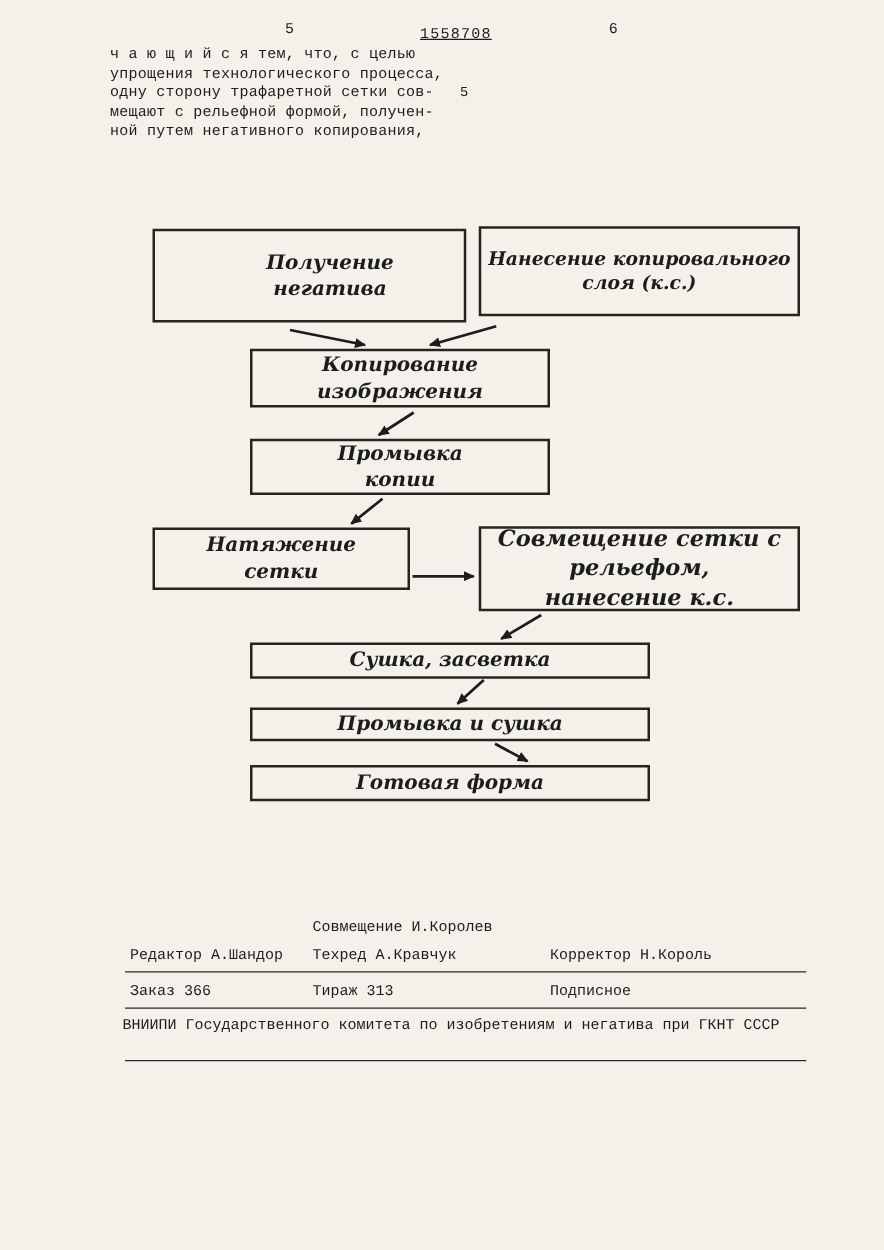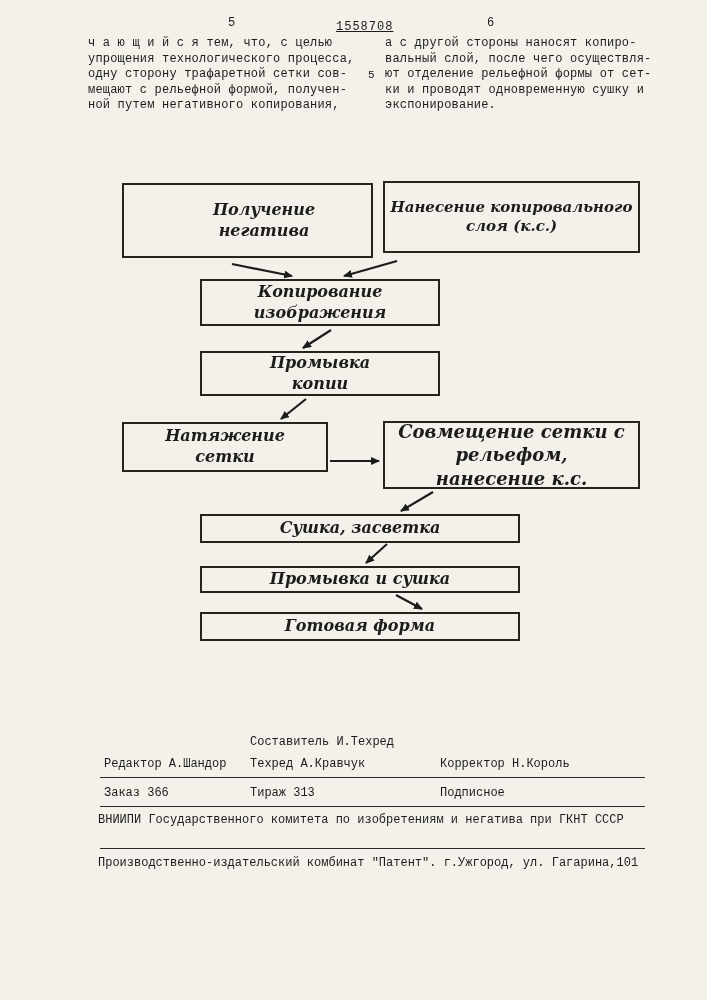--- a/index.html
+++ b/index.html
@@ -71,25 +71,20 @@
 
   <span class="header-num" id="pg-left">5</span>
   <span class="header-num" id="patent">1558708</span>
   <span class="header-num" id="pg-right">6</span>
 
   <div class="col" id="col-left">ч а ю щ и й с я  тем, что, с целью
 упрощения технологического процесса,
 одну сторону трафаретной сетки сов-
 мещают с рельефной формой, получен-
 ной путем негативного копирования,</div>
-  <div class="col" id="col-right">а с другой стороны наносят копиро-
-вальный слой, после чего осуществля-
-ют отделение рельефной формы от сет-
-ки и проводят одновременную сушку и
-экспонирование.</div>
   <span id="margin-num">5</span>
 
   <div class="fc-box" id="b1">Получение
 негатива</div>
   <div class="fc-box" id="b2">Нанесение копировального
 слоя    (к.с.)</div>
   <div class="fc-box" id="b3">Копирование
 изображения</div>
   <div class="fc-box" id="b4">Промывка
 копии</div>
@@ -111,27 +106,26 @@
     <line x1="397" y1="261" x2="344" y2="276" stroke="#1c1c1c" stroke-width="2.2" marker-end="url(#ah)"></line>
     <line x1="331" y1="330" x2="303" y2="348" stroke="#1c1c1c" stroke-width="2.2" marker-end="url(#ah)"></line>
     <line x1="306" y1="399" x2="281" y2="419" stroke="#1c1c1c" stroke-width="2.2" marker-end="url(#ah)"></line>
     <line x1="330" y1="461" x2="379" y2="461" stroke="#1c1c1c" stroke-width="2.2" marker-end="url(#ah)"></line>
     <line x1="433" y1="492" x2="401" y2="511" stroke="#1c1c1c" stroke-width="2.2" marker-end="url(#ah)"></line>
     <line x1="387" y1="544" x2="366" y2="563" stroke="#1c1c1c" stroke-width="2.2" marker-end="url(#ah)"></line>
     <line x1="396" y1="595" x2="422" y2="609" stroke="#1c1c1c" stroke-width="2.2" marker-end="url(#ah)"></line>
   </svg>
 
   <div id="footer">
-    <span class="ftxt" id="f-compiler">Составитель И.Техред</span>
+    <span class="ftxt" id="f-compiler">Совмещение И.Королев</span>
     <span class="ftxt" id="f-editor">Редактор А.Шандор</span>
     <span class="ftxt" id="f-techred">Техред А.Кравчук</span>
     <span class="ftxt" id="f-corrector">Корректор Н.Король</span>
     <div class="rule" id="rule1"></div>
     <span class="ftxt" id="f-order">Заказ 366</span>
     <span class="ftxt" id="f-tirazh">Тираж 313</span>
     <span class="ftxt" id="f-podp">Подписное</span>
     <div class="rule" id="rule2"></div>
     <span class="ftxt" id="f-vniipi1">ВНИИПИ Государственного комитета по изобретениям и негатива при ГКНТ СССР</span>
     <div class="rule" id="rule3"></div>
-    <span class="ftxt" id="f-prod">Производственно-издательский комбинат "Патент". г.Ужгород, ул. Гагарина,101</span>
   </div>
 
 </div>
 
 </body></html>

